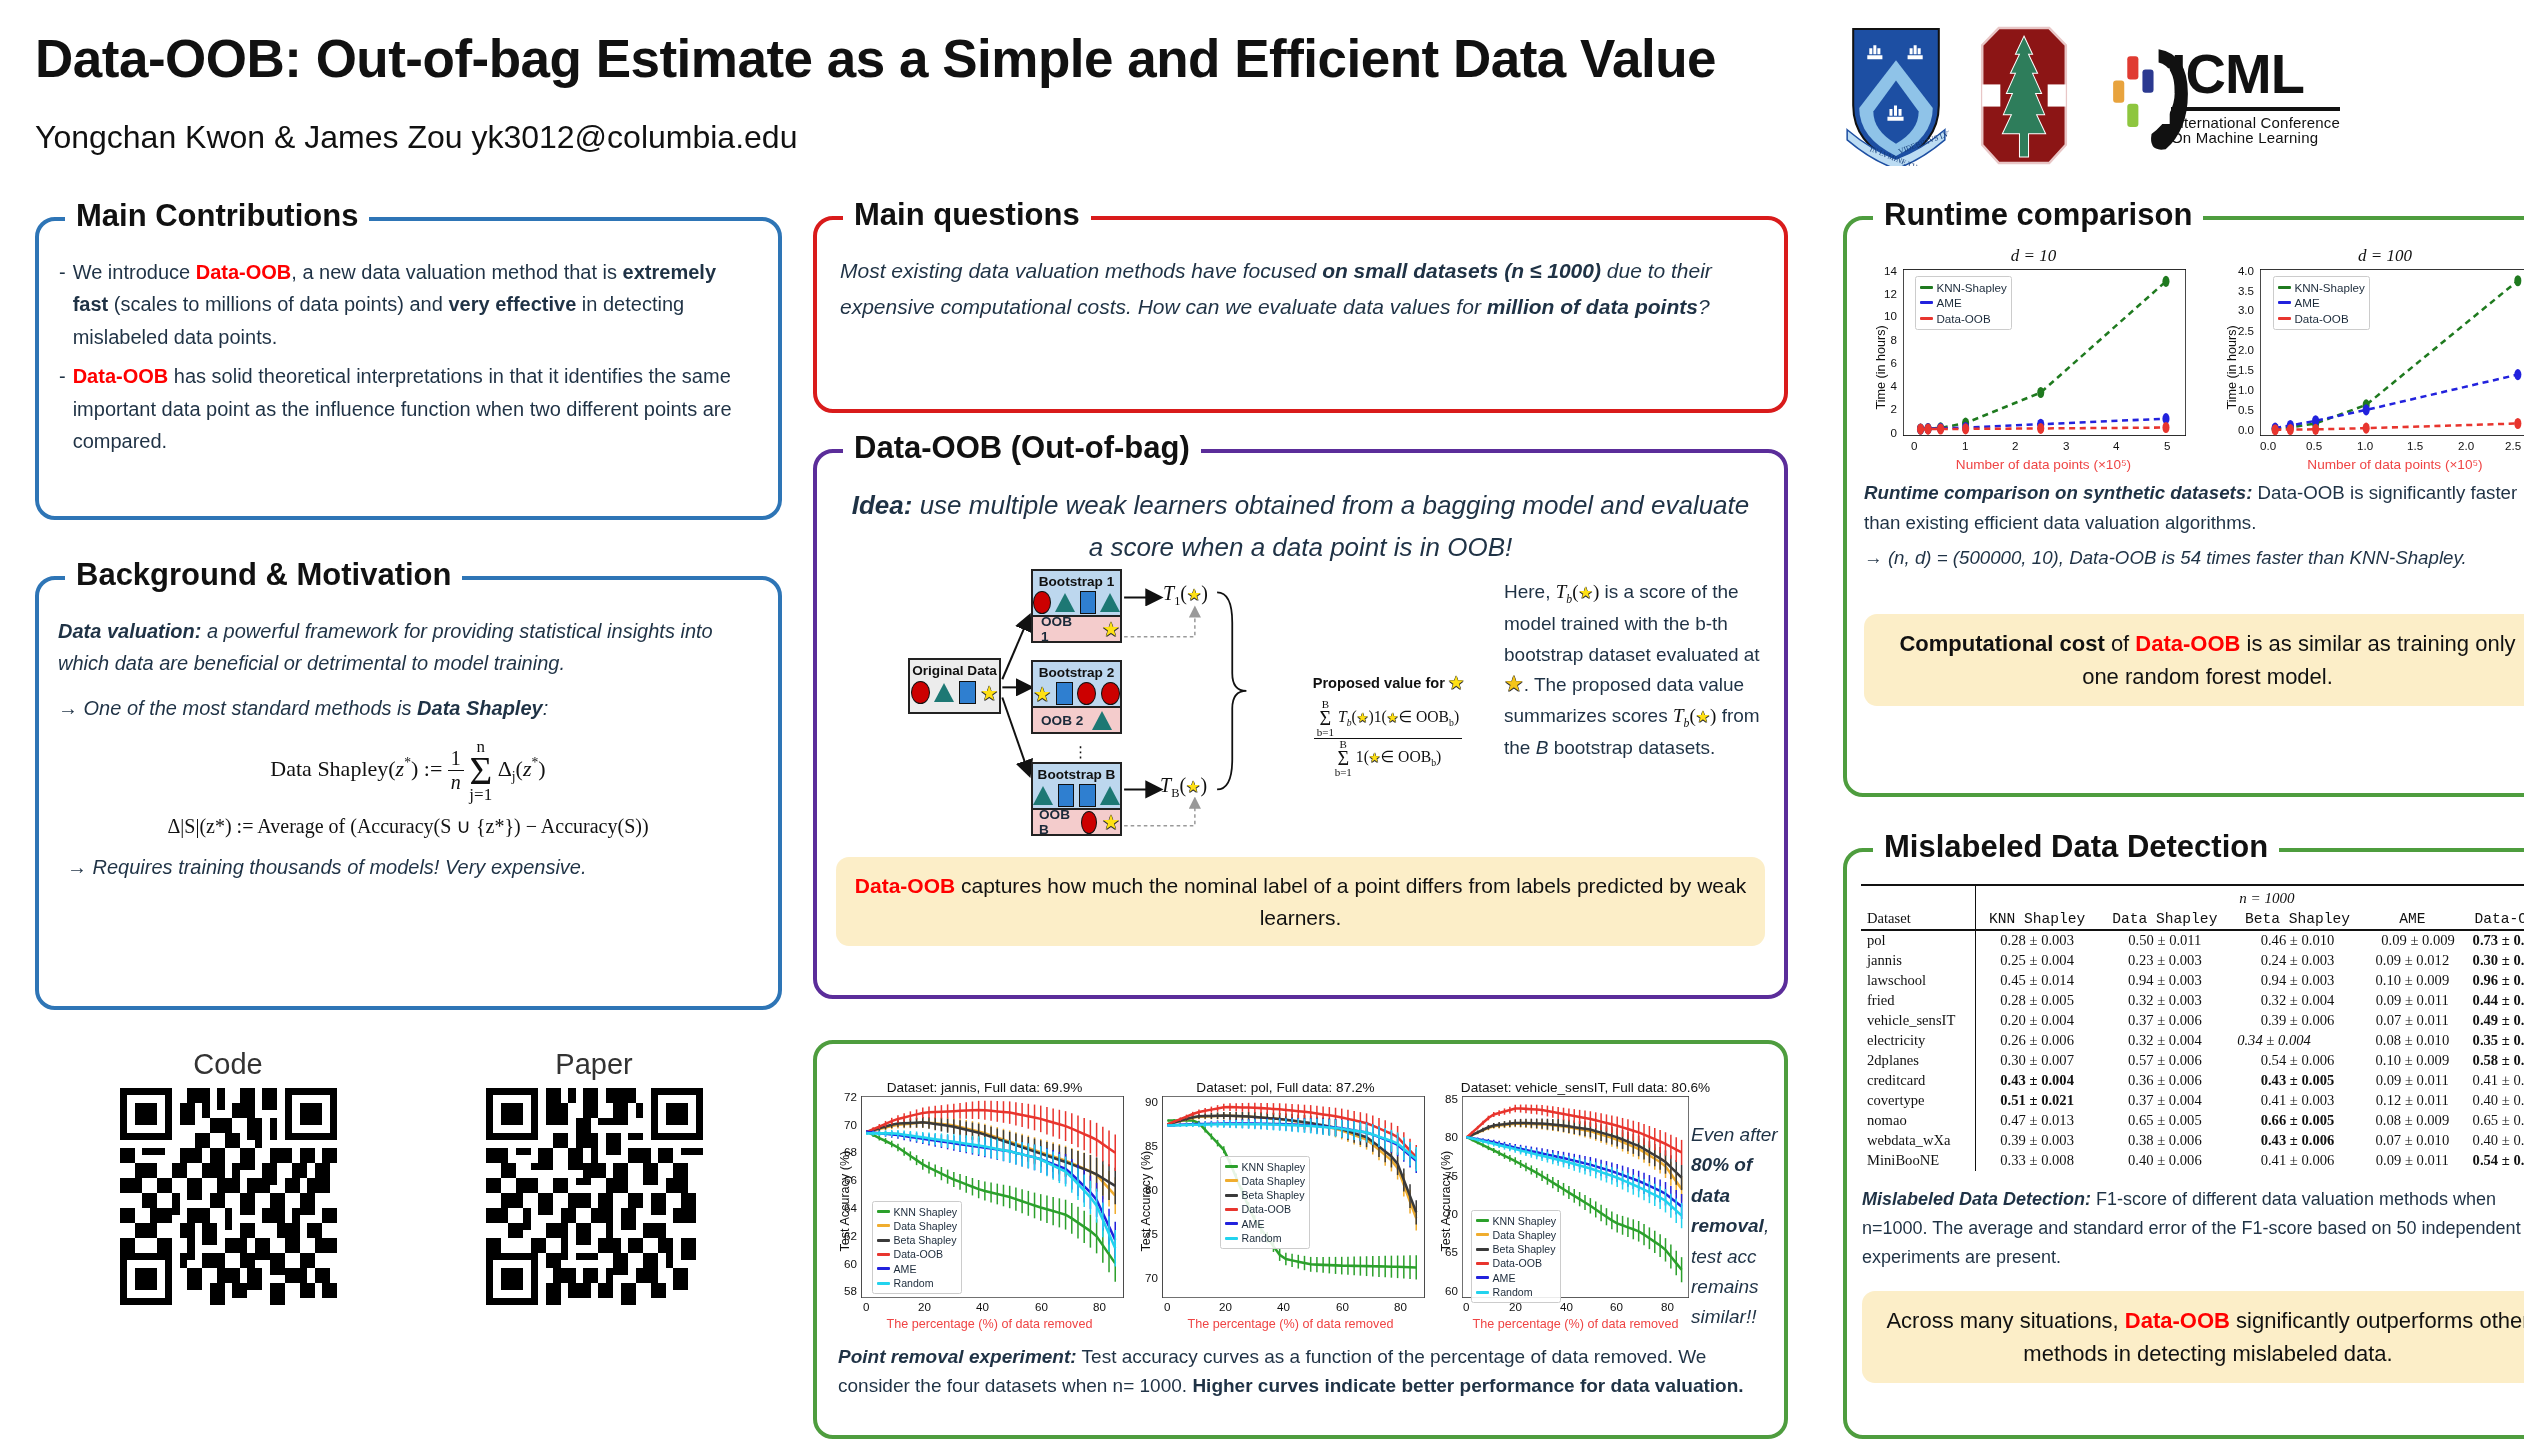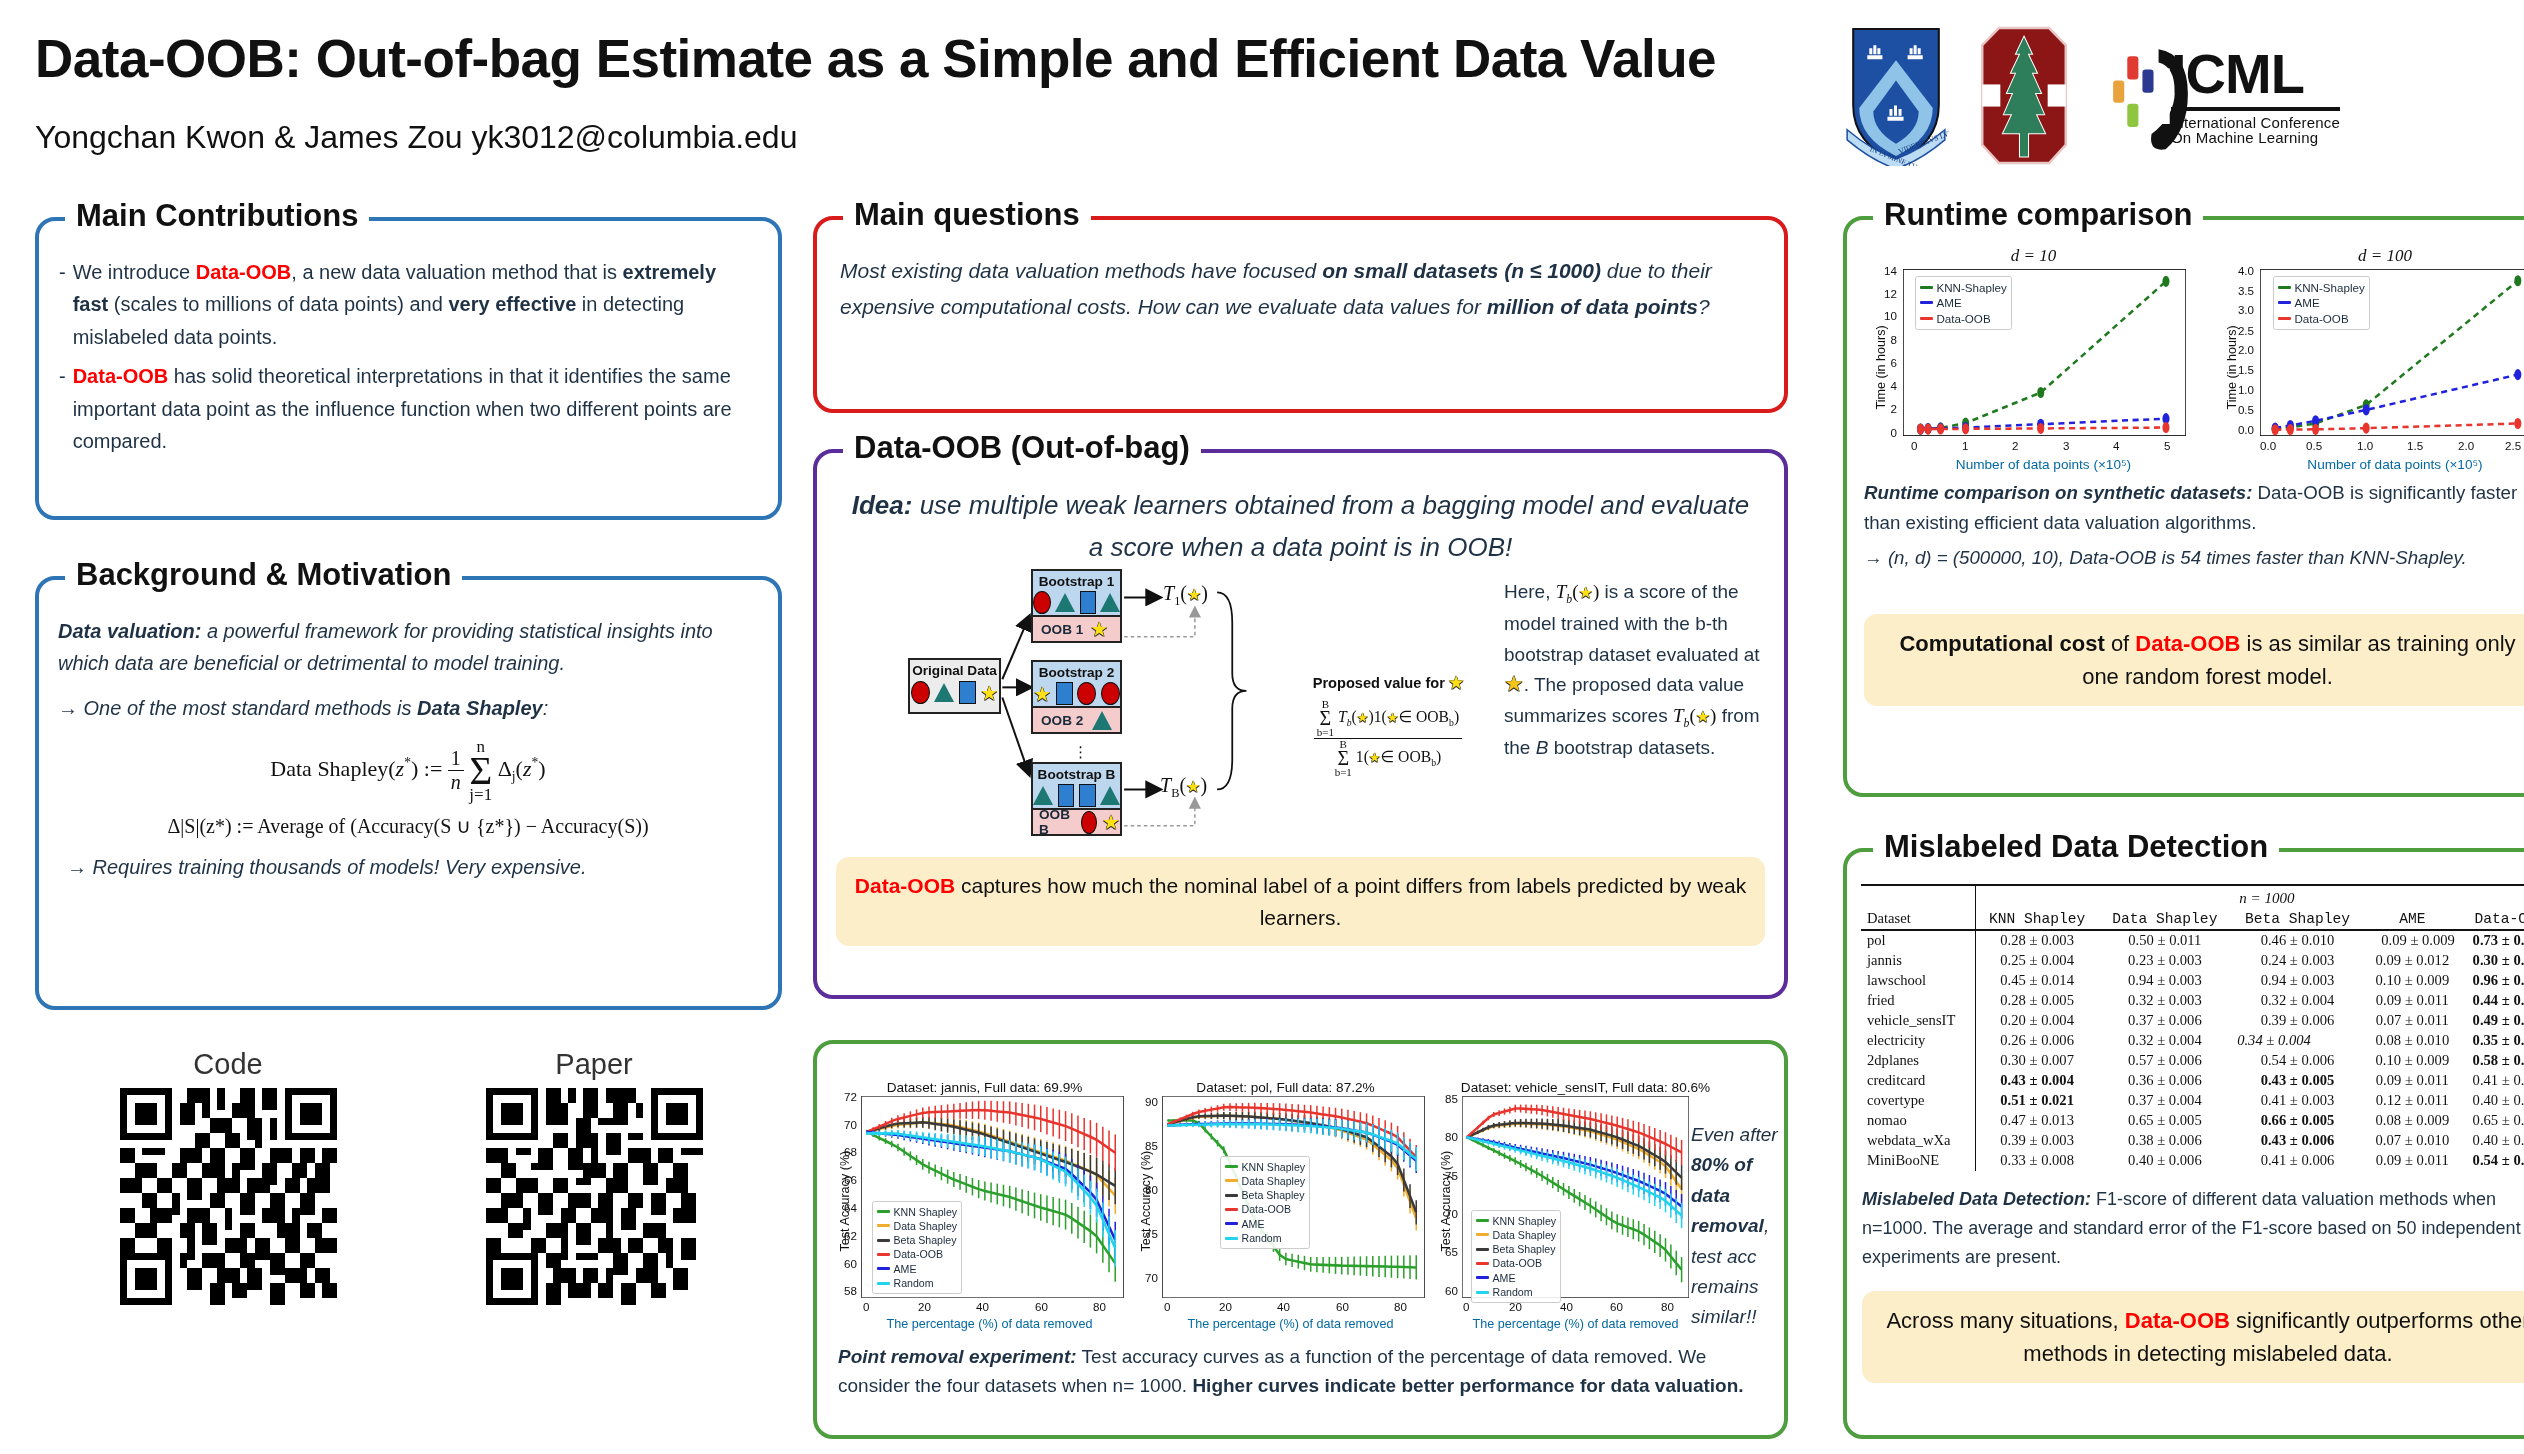--- a/index.html
+++ b/index.html
@@ -65,21 +65,21 @@
   table.mdt{border-collapse:collapse;font-family:"Liberation Serif",serif;color:#111;}
   table.mdt td,table.mdt th{padding:1.5px 6px;font-size:14.6px;white-space:nowrap;}
   .hdr-mono{font-family:"Liberation Mono",monospace;font-size:13px;font-weight:normal;}
   .vline{border-left:1px solid #111;}
   .rule-top{border-top:2.5px solid #111;}
   .rule-bot{border-bottom:2.5px solid #111;}
   .bold-c{font-weight:bold;}
 
   
   .chart-title{font-size:13.6px;text-align:center;color:#111;font-family:"Liberation Sans",sans-serif;}
-  .axis-lab{font-size:12.6px;color:#0369a1;text-align:center;}
+  .axis-lab{font-size:12.6px;color:#ef4444;text-align:center;}
   .ylab{font-size:12.6px;color:#111;transform:rotate(-90deg);transform-origin:center;white-space:nowrap;}
   .tick{font-size:11.6px;color:#111;}
   .legend{position:absolute;background:rgba(255,255,255,.88);border:1px solid #ccc;border-radius:2.5px;padding:2.5px 4px;font-size:10.6px;line-height:1.35;}
   .lg-row{display:flex;align-items:center;gap:3.5px;white-space:nowrap;}
   .lg-mark{width:13px;height:3px;border-radius:1px;display:inline-block;}
 </style>
 </head>
 <body>
 
 <div class="poster">
@@ -402,21 +402,21 @@
       <div style="position:absolute;left:199px;top:7px;">
         <div class="dg-box dg-top" style="width:91px;height:48px;position:relative;">
           <div class="dg-lab">Bootstrap 1</div>
           <div class="shapes" style="margin-top:3px;">
             <span class="sh-circle"></span>
             <span class="sh-tri"></span>
             <span class="sh-rect"></span>
             <span class="sh-tri"></span>
           </div>
         </div>
-        <div class="dg-box dg-bot" style="width:91px;height:26px;position:relative;border-top:none;display:flex;align-items:center;gap:7px;padding-left:8px;">
+        <div class="dg-box dg-bot" style="width:91px;height:26px;position:relative;border-top:none;display:flex;align-items:center;gap:19px;padding-left:8px;">
           <span style="font-size:13.6px;font-weight:bold;">OOB 1</span>
           <span class="star">★</span>
         </div>
       </div>
       <div class="formula" style="position:absolute;left:331px;top:20px;font-size:20px;"><i>T</i><sub>1</sub>(<span class="star star-s">★</span>)</div>
 
       <div style="position:absolute;left:199px;top:98px;">
         <div class="dg-box dg-top" style="width:91px;height:48px;position:relative;">
           <div class="dg-lab">Bootstrap 2</div>
           <div class="shapes" style="margin-top:3px;">

